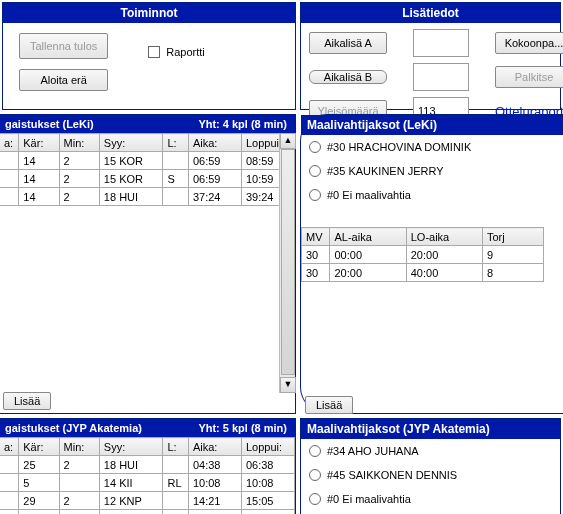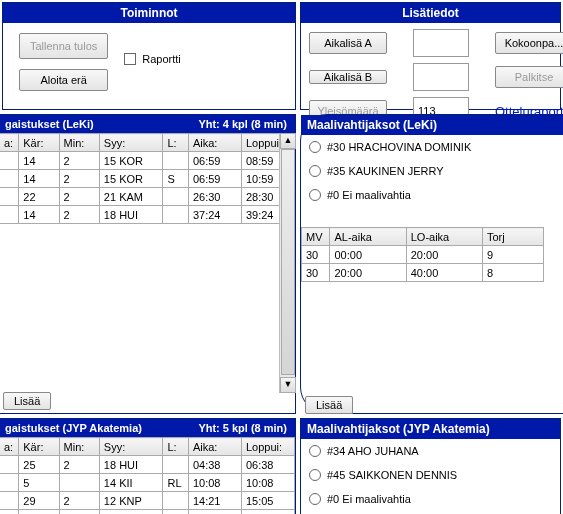--- a/index.html
+++ b/index.html
@@ -21,39 +21,39 @@
   .scroll-btn { width: 16px; height: 16px; background: linear-gradient(#f5f5f5,#ddd); border: 1px solid #aaa; text-align: center; line-height: 12px; font-size: 9px; }
   .scroll-thumb { width: 14px; background: linear-gradient(#eee,#d5d5d5); border: 1px solid #aaa; margin: 0 auto; }
   .checkbox { width: 12px; height: 12px; border: 1px solid #666; background: #fff; display: inline-block; }
   .small-btn { border: 1px solid #888; background: linear-gradient(#f8f8f8,#e4e4e4); padding: 2px 10px; cursor: pointer; border-radius: 2px; }
 </style>
 </head>
 <body>
 
 <div class="panel" style="left:2px; top:2px; width:294px; height:108px;">
   <div class="panel-header">Toiminnot</div>
-  <div style="padding:10px 16px; display:flex; gap:16px; align-items:flex-start;">
+  <div style="padding:10px 16px; display:flex; gap:40px; align-items:flex-start;">
     <div style="display:flex; flex-direction:column; gap:10px;">
       <div class="btn disabled">Tallenna tulos</div>
       <div class="btn tall">Aloita erä</div>
     </div>
-    <label style="display:flex; align-items:flex-start; gap:6px; margin-top:20px;">
+    <label style="display:flex; align-items:flex-start; gap:6px; margin-top:13px;">
       <span class="checkbox"></span>
       <span>Raportti</span>
     </label>
   </div>
 </div>
 
 <div class="panel" style="left:300px; top:2px; width:261px; height:108px;">
   <div class="panel-header">Lisätiedot</div>
   <div style="padding:6px 8px; display:grid; grid-template-columns:78px 56px 78px; gap:6px 26px; align-items:center;">
     <div class="btn" style="min-width:auto;padding:4px 2px;">Aikalisä A</div>
     <input class="textfield" style="">
     <div class="btn" style="min-width:auto;padding:4px 2px;">Kokoonpa...</div>
-    <div class="btn" style="min-width:auto;padding:0 2px;">Aikalisä B</div>
+    <div class="btn" style="min-width:auto;padding:0 2px;border-radius:6px;">Aikalisä B</div>
     <input class="textfield" style="">
     <div class="btn disabled" style="min-width:auto;padding:4px 2px;">Palkitse</div>
     <div class="btn disabled" style="min-width:auto;padding:4px 2px;">Yleisömäärä</div>
     <input class="textfield" value="113" style="">
     <span class="link">Otteluraportti</span>
   </div>
 </div>
 
 <div class="panel" style="left:-2px; top:114px; width:298px; height:300px;">
   <div class="panel-header sub">
@@ -85,29 +85,20 @@
             <td></td>
             <td>14</td>
             <td>2</td>
             <td>15  KOR</td>
             <td>S</td>
             <td>06:59</td>
             <td>10:59</td>
           </tr>
           <tr>
             <td></td>
-            <td>22</td>
-            <td>2</td>
-            <td>21  KAM</td>
-            <td></td>
-            <td>26:30</td>
-            <td>28:30</td>
-          </tr>
-          <tr>
-            <td></td>
             <td>14</td>
             <td>2</td>
             <td>18  HUI</td>
             <td></td>
             <td>37:24</td>
             <td>39:24</td>
           </tr>
         </tbody>
       </table>
     <div class="scroll-stub" style="top:0; bottom:0;">

